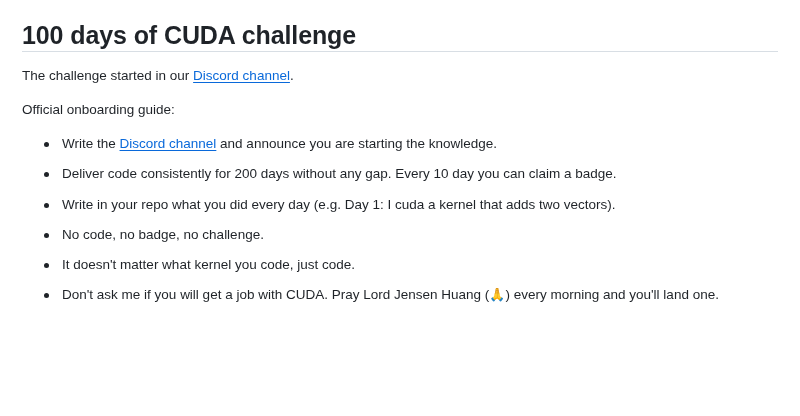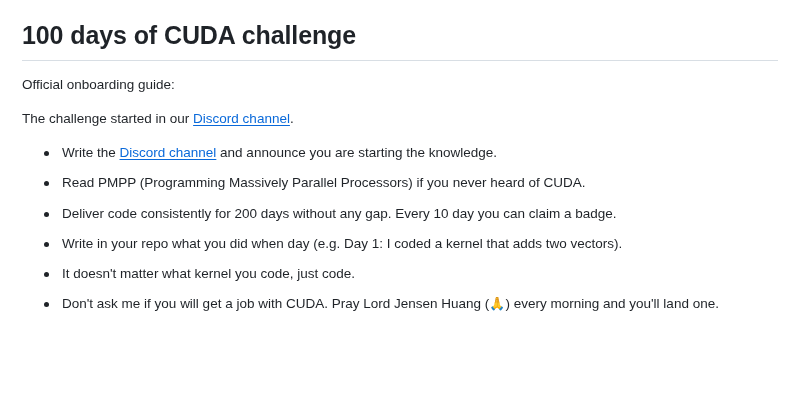--- a/index.html
+++ b/index.html
@@ -18,21 +18,20 @@
   .page {
     padding: 18px 22px 0 22px;
     box-sizing: border-box;
     width: 800px;
   }
   h1.doc-title {
     font-size: 25px;
     line-height: 1.25;
     font-weight: bold;
     margin: 2px 0 14px 0;
-    padding-bottom: 9px;
     border-bottom: 1px solid #d8dee4;
     color: #1f2328;
     letter-spacing: -0.1px;
   }
   p.para {
     font-size: 13.5px;
     line-height: 1.55;
     margin: 13px 0 13px 0;
     color: #1f2328;
   }
@@ -71,26 +70,26 @@
     color: #c9911a;
   }
 </style>
 </head>
 <body>
 
 <div class="page">
 
   <h1 class="doc-title">100 days of CUDA challenge</h1>
 
+  <p class="para"><span>The challenge started in our </span><a href="#">Discord channel</a><span>.</span></p>
+
   <p class="para">Official onboarding guide:</p>
-
-  <p class="para"><span>The challenge started in our </span><a href="#">Discord channel</a><span>.</span></p>
 
   <ul class="bullets" id="bullet-list">
       <li><span>Write the </span><a href="#">Discord channel</a><span> and announce you are starting the knowledge.</span></li>
-      <li><span>Read PMPP (Programming Massively Parallel Processors) if you never heard of CUDA.</span></li>
       <li><span>Deliver code consistently for 200 days without any gap. Every 10 day you can claim a badge.</span></li>
-      <li><span>Write in your repo what you did when day (e.g. Day 1: I coded a kernel that adds two vectors).</span></li>
+      <li><span>Write in your repo what you did every day (e.g. Day 1: I cuda a kernel that adds two vectors).</span></li>
+      <li><span>No code, no badge, no challenge.</span></li>
       <li><span>It doesn't matter what kernel you code, just code.</span></li>
       <li><span>Don't ask me if you will get a job with CUDA. Pray Lord Jensen Huang (</span><span class="pray-emoji emoji-yellow">🙏</span><span>) every morning and you'll land one.</span></li>
     </ul>
 
 </div>
 
 </body></html>

